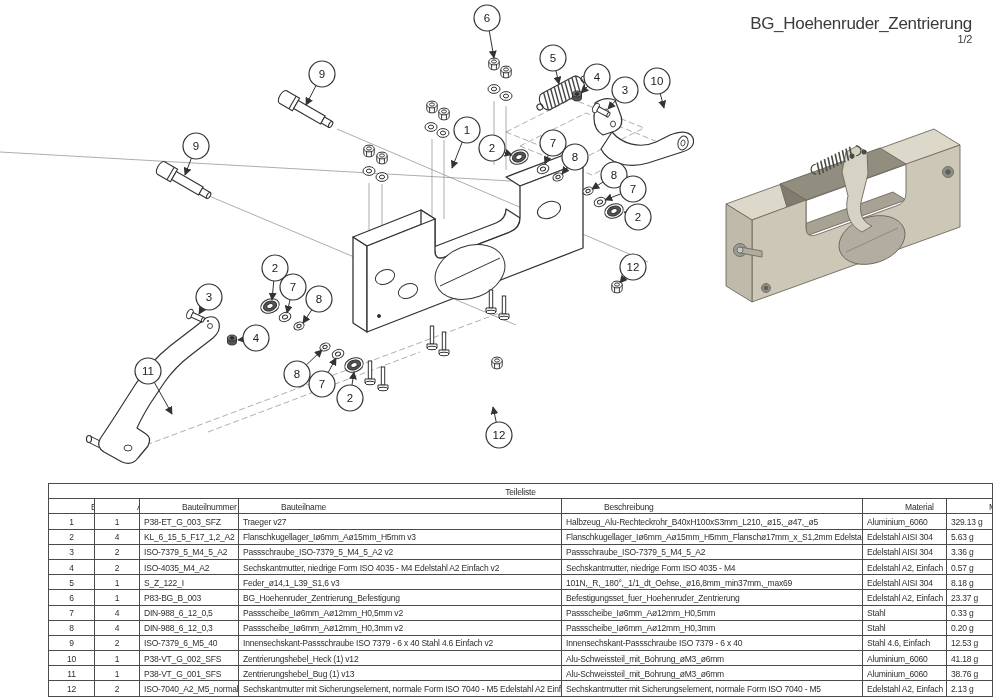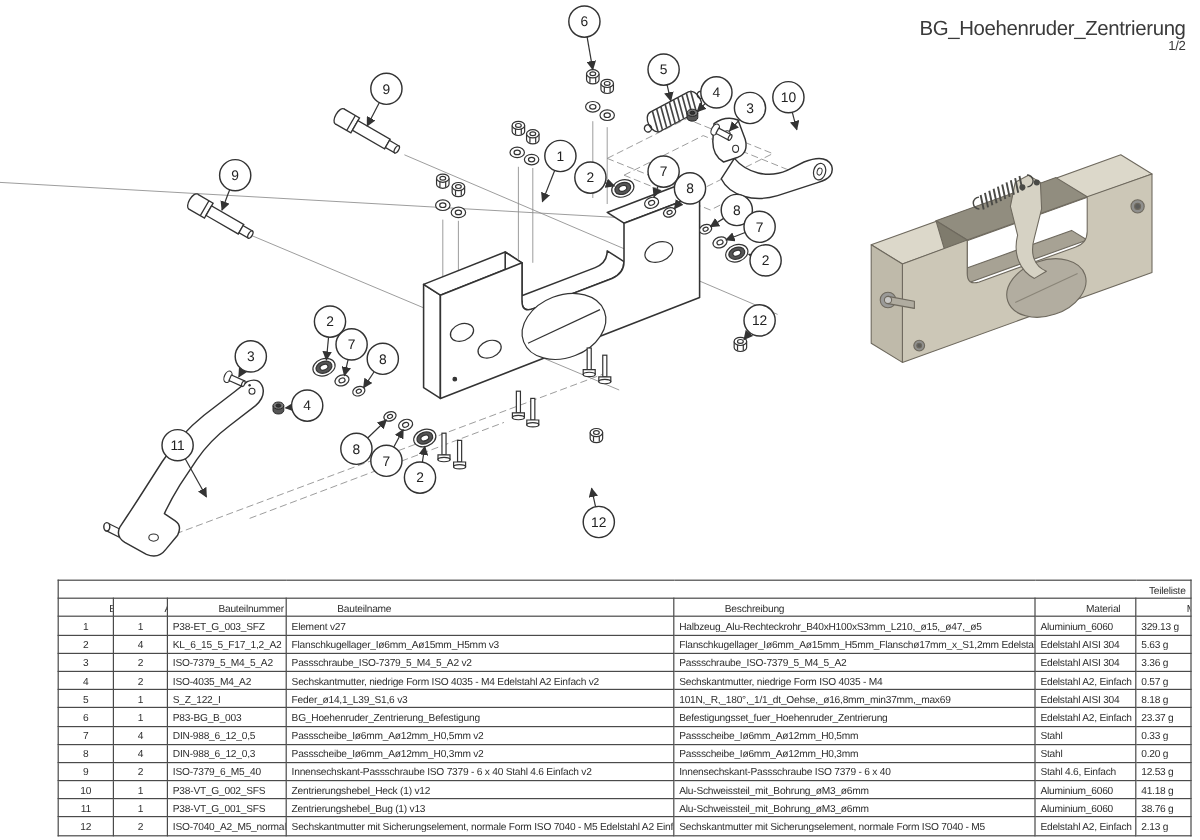--- a/index.html
+++ b/index.html
@@ -1,31 +1,31 @@
 <!DOCTYPE html>
 <html><head>
 <meta charset="utf-8">
 <style>
   html,body{margin:0;padding:0;background:#fff;width:1000px;height:700px;overflow:hidden;
     font-family:"Liberation Sans",sans-serif;color:#3a3a3a;}
   #stage{position:relative;width:1000px;height:700px;background:#fff;}
   
-  #titleblock{position:absolute;top:14px;right:12px;text-align:right;letter-spacing:-0.3px;}
+  #titleblock{position:absolute;top:14px;right:28px;text-align:right;letter-spacing:-0.3px;}
   #titleblock .tb-title{font-size:17px;line-height:19px;}
   #titleblock .tb-sub{font-size:11px;line-height:13px;}
   
   #drawing{position:absolute;left:0;top:0;}
   
   #tablewrap{position:absolute;left:48px;top:483px;width:944px;}
   table.bom{border-collapse:collapse;width:944px;table-layout:fixed;
     font-size:8.5px;letter-spacing:-0.2px;color:#2f2f2f;}
   table.bom td,table.bom th{border:1px solid #4a4a4a;padding:1px 4px 0 4px;height:13.2px;
     overflow:hidden;white-space:nowrap;font-weight:normal;text-align:left;vertical-align:middle;}
   table.bom .c{text-align:center;}
-  table.bom tr.titlerow td{text-align:right;}
+  table.bom tr.titlerow td{text-align:center;}
   table.bom tr.headrow th{padding-left:42px;}
   table.bom{border:1.5px solid #2f2f2f;}
 </style>
 </head>
 <body>
 <div id="stage">
 
 <svg id="drawing" width="1000" height="480" viewBox="0 0 1000 480">
   <defs>
     <marker id="arr" viewBox="0 0 10 10" refX="9" refY="5" markerWidth="8" markerHeight="8" orient="auto-start-reverse">
@@ -371,21 +371,21 @@
             <th>Beschreibung</th>
             <th>Material</th>
             <th>Masse</th>
           </tr>
     </thead>
     <tbody id="bom-body">
           <tr>
             <td class="c">1</td>
             <td class="c">1</td>
             <td>P38-ET_G_003_SFZ</td>
-            <td>Element v27</td>
+            <td>Traeger v27</td>
             <td>Halbzeug_Alu-Rechteckrohr_B40xH100xS3mm_L210,_ø15,_ø47,_ø5</td>
             <td>Aluminium_6060</td>
             <td>329.13 g</td>
           </tr>
           <tr>
             <td class="c">2</td>
             <td class="c">4</td>
             <td>KL_6_15_5_F17_1,2_A2</td>
             <td>Flanschkugellager_Iø6mm_Aø15mm_H5mm v3</td>
             <td>Flanschkugellager_Iø6mm_Aø15mm_H5mm_Flanschø17mm_x_S1,2mm Edelstahl</td>

